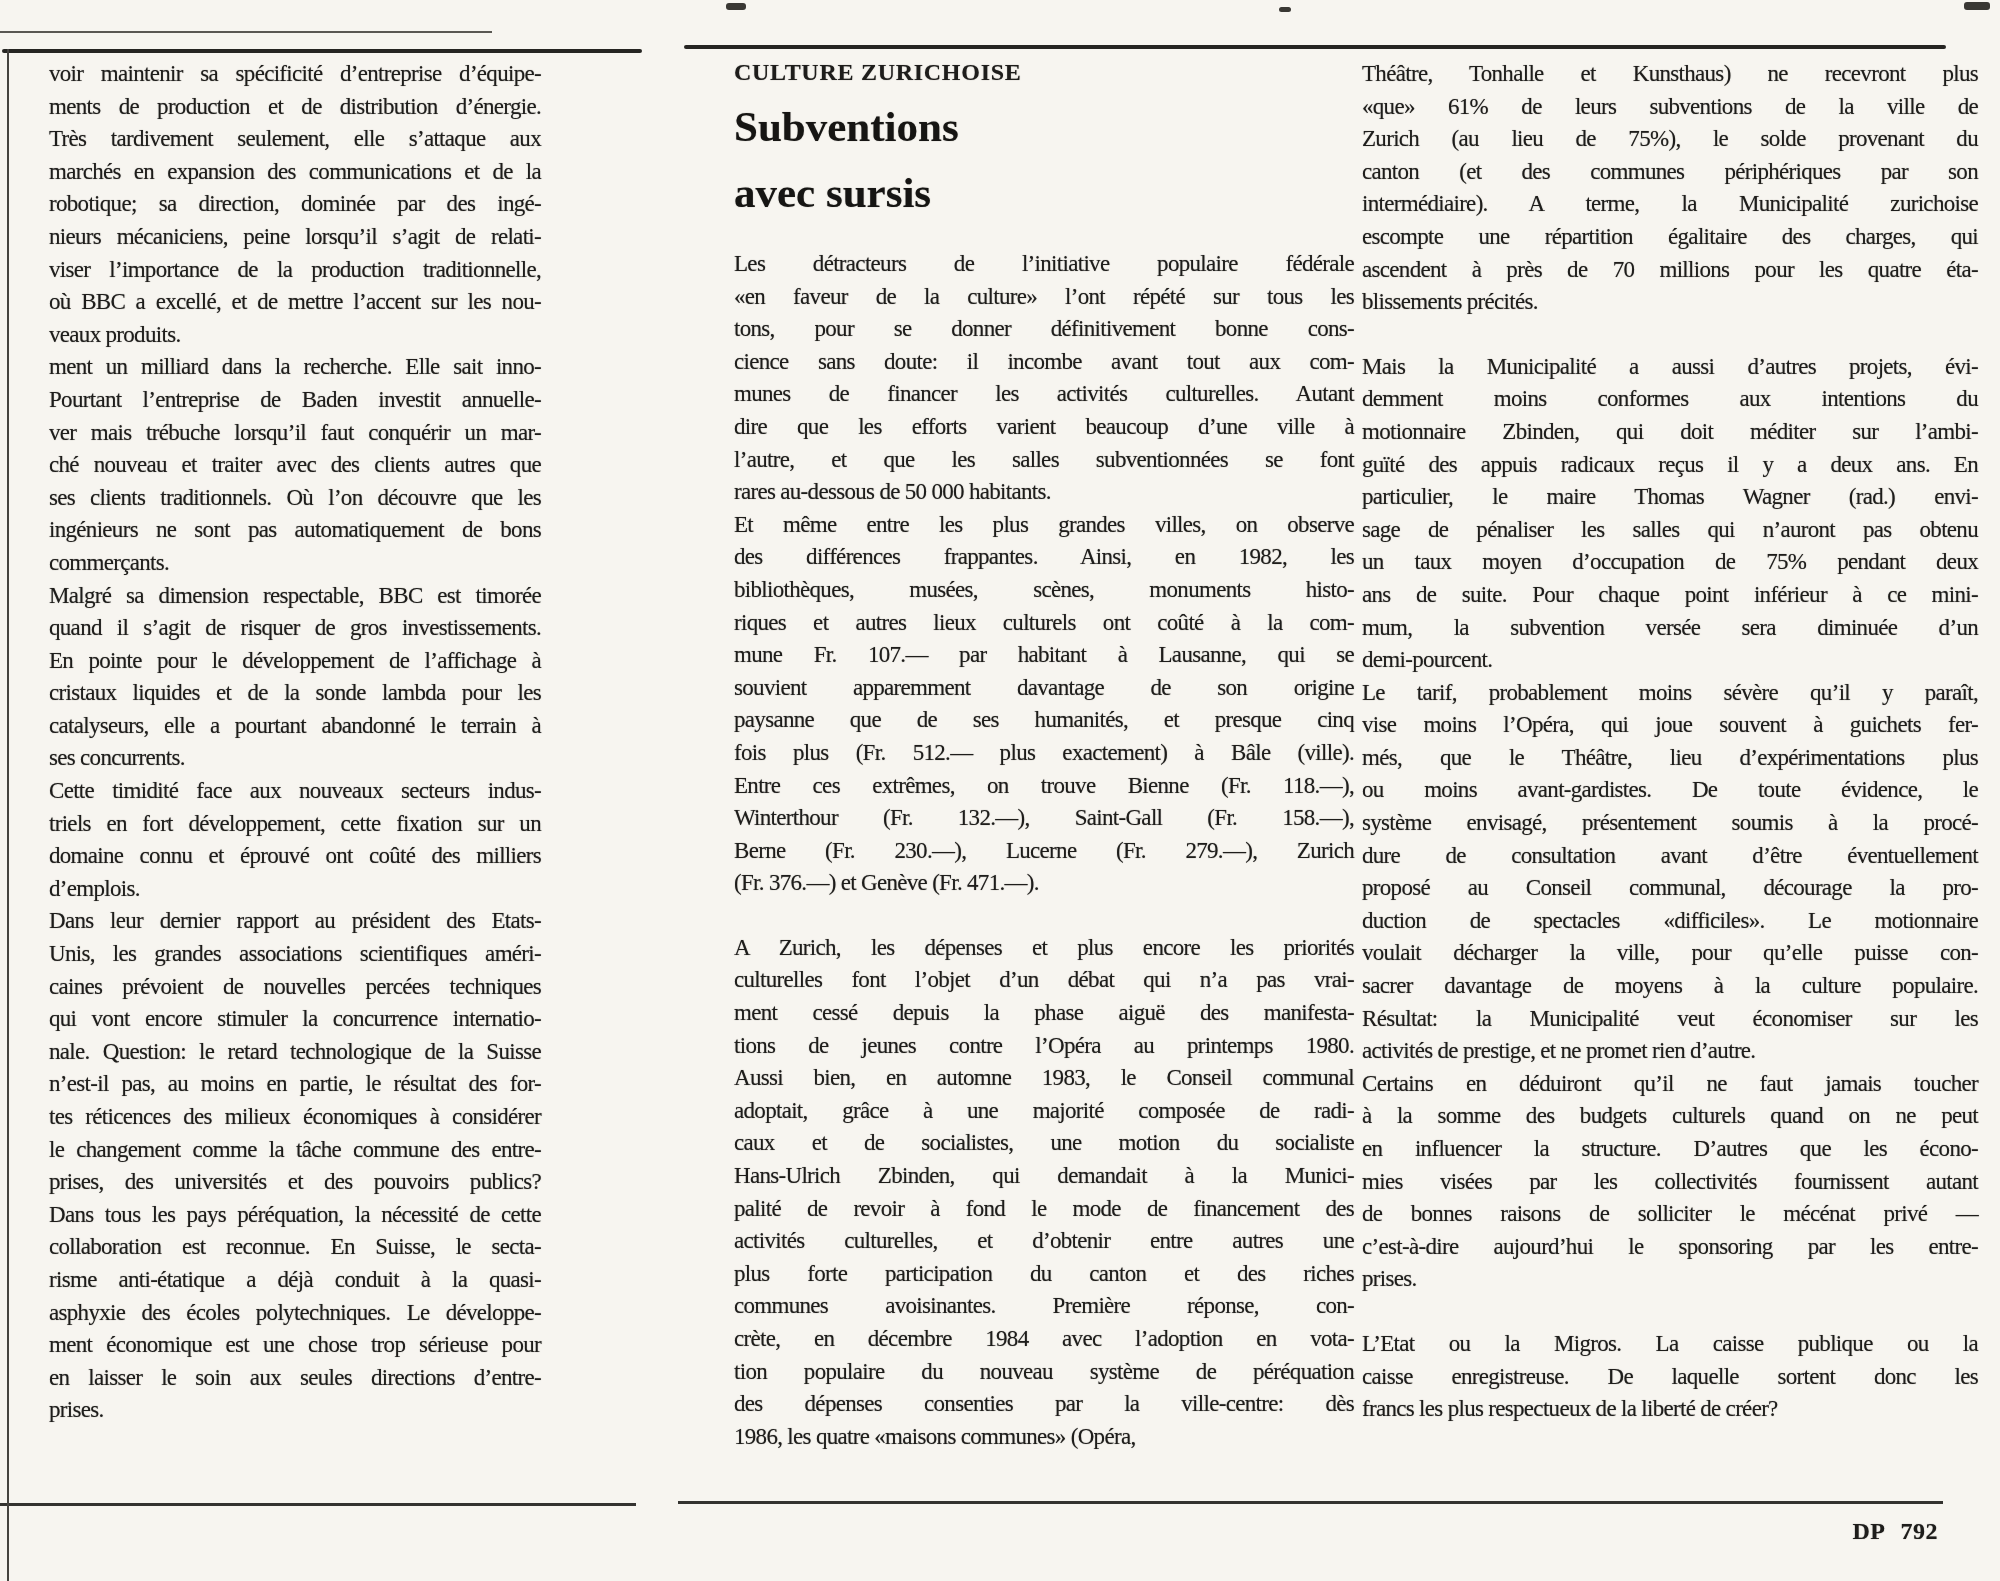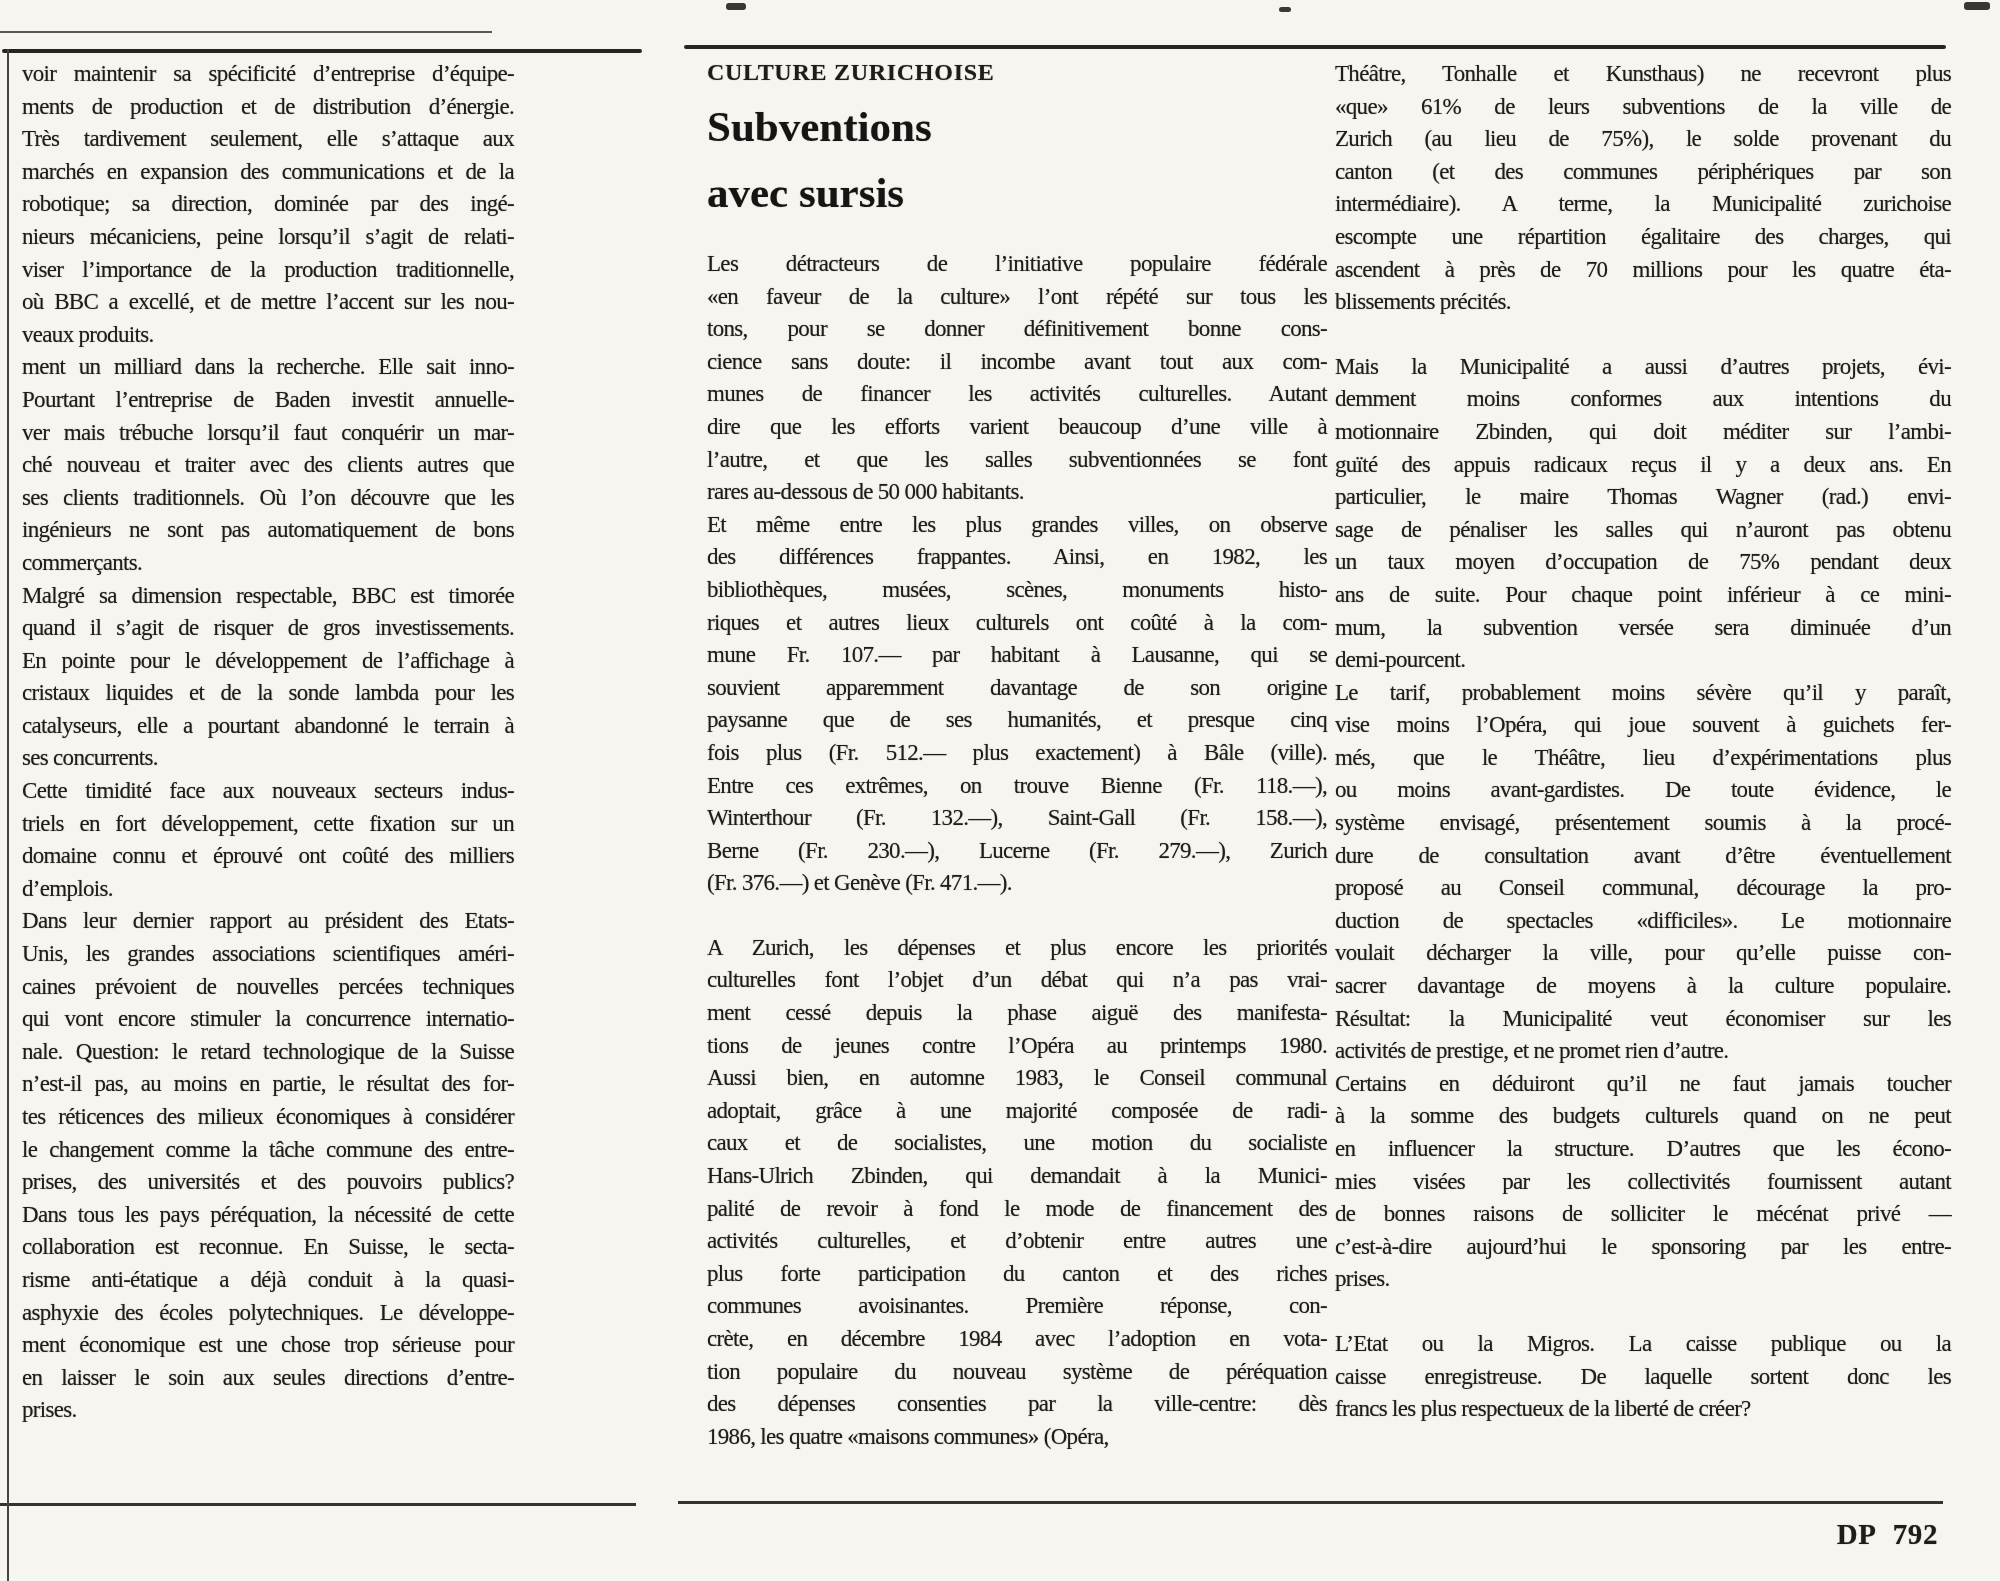--- a/index.html
+++ b/index.html
@@ -18,21 +18,21 @@
   .rule-left-thick{left:2px;top:49px;width:640px;height:4px;border-radius:2px;}
   .rule-top-right{left:684px;top:45px;width:1262px;height:4px;border-radius:2px;}
   .rule-bottom-left{left:0;top:1503px;width:636px;height:3px;background:#343330;}
   .rule-bottom-right{left:678px;top:1501px;width:1265px;height:3px;background:#343330;}
   .page-edge{position:absolute;left:7px;top:49px;width:2px;height:1532px;background:#45433f;}
   .scan-mark{position:absolute;background:#3a3834;border-radius:3px;}
   .mark1{left:726px;top:3px;width:20px;height:7px;}
   .mark2{left:1279px;top:7px;width:12px;height:5px;}
   .mark3{left:1964px;top:2px;width:26px;height:8px;}
 
-  .col{position:absolute;top:58px;}
+  .col{position:absolute;top:58px;margin-left:27px;}
   .col-left{left:22px;width:492px;}
   .col-middle{left:707px;width:620px;}
   .col-right{left:1335px;width:616px;}
 
   .body-text .line{
     font-size:23px;
     line-height:32.6px;
     letter-spacing:-0.03em;
     text-align:justify;
     text-align-last:justify;
@@ -57,21 +57,21 @@
     color:#161513;
     text-shadow:0 0 1px rgba(30,28,25,.45);
   }
   .col-middle .body-text{margin-top:22px;}
 
   .page-code{
     position:absolute;
     top:1518px;
     right:62px;
     font-weight:bold;
-    font-size:29px;
+    font-size:24px;
     word-spacing:10px;
     letter-spacing:0.02em;
     text-shadow:0 0 1px rgba(40,38,35,.5);
   }
 </style>
 </head>
 <body>
 
 <div class="page">
 

